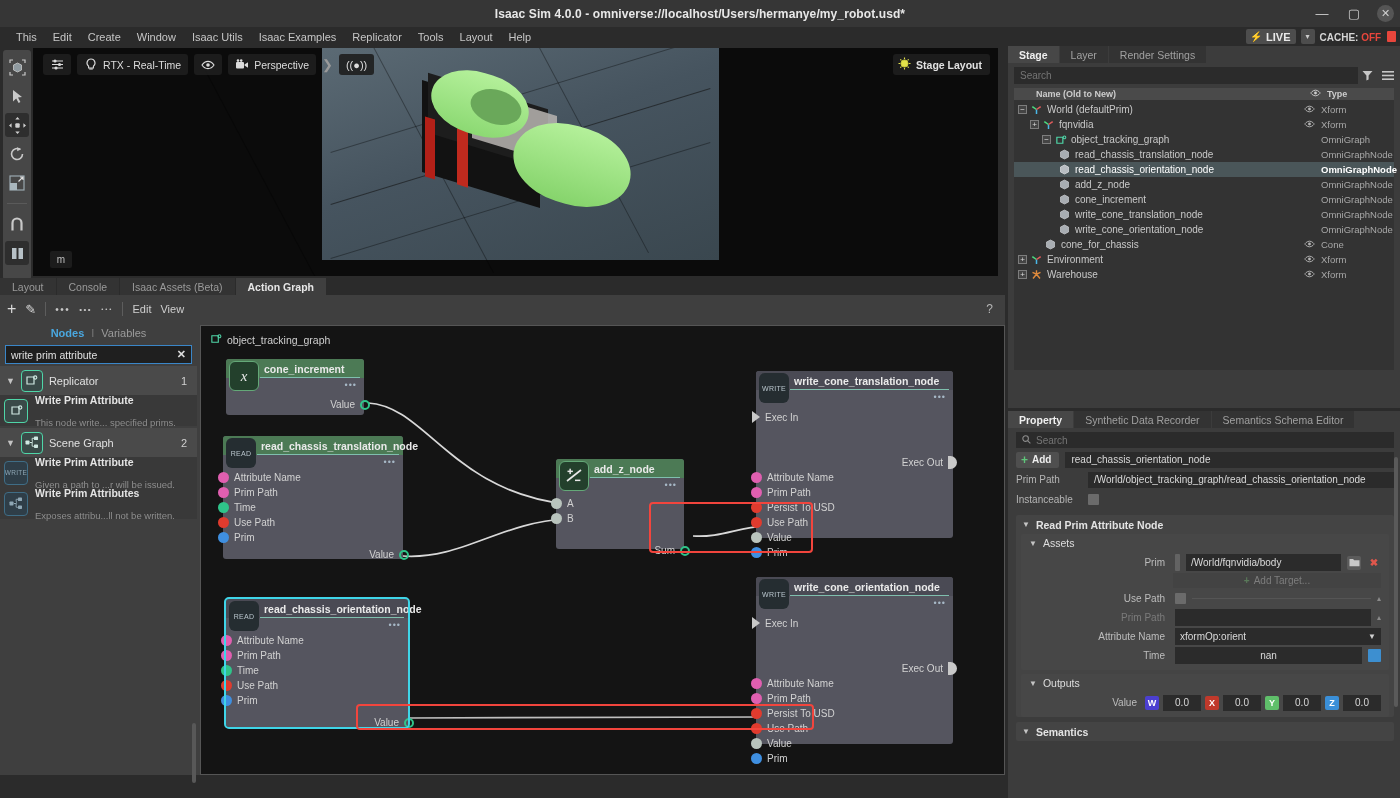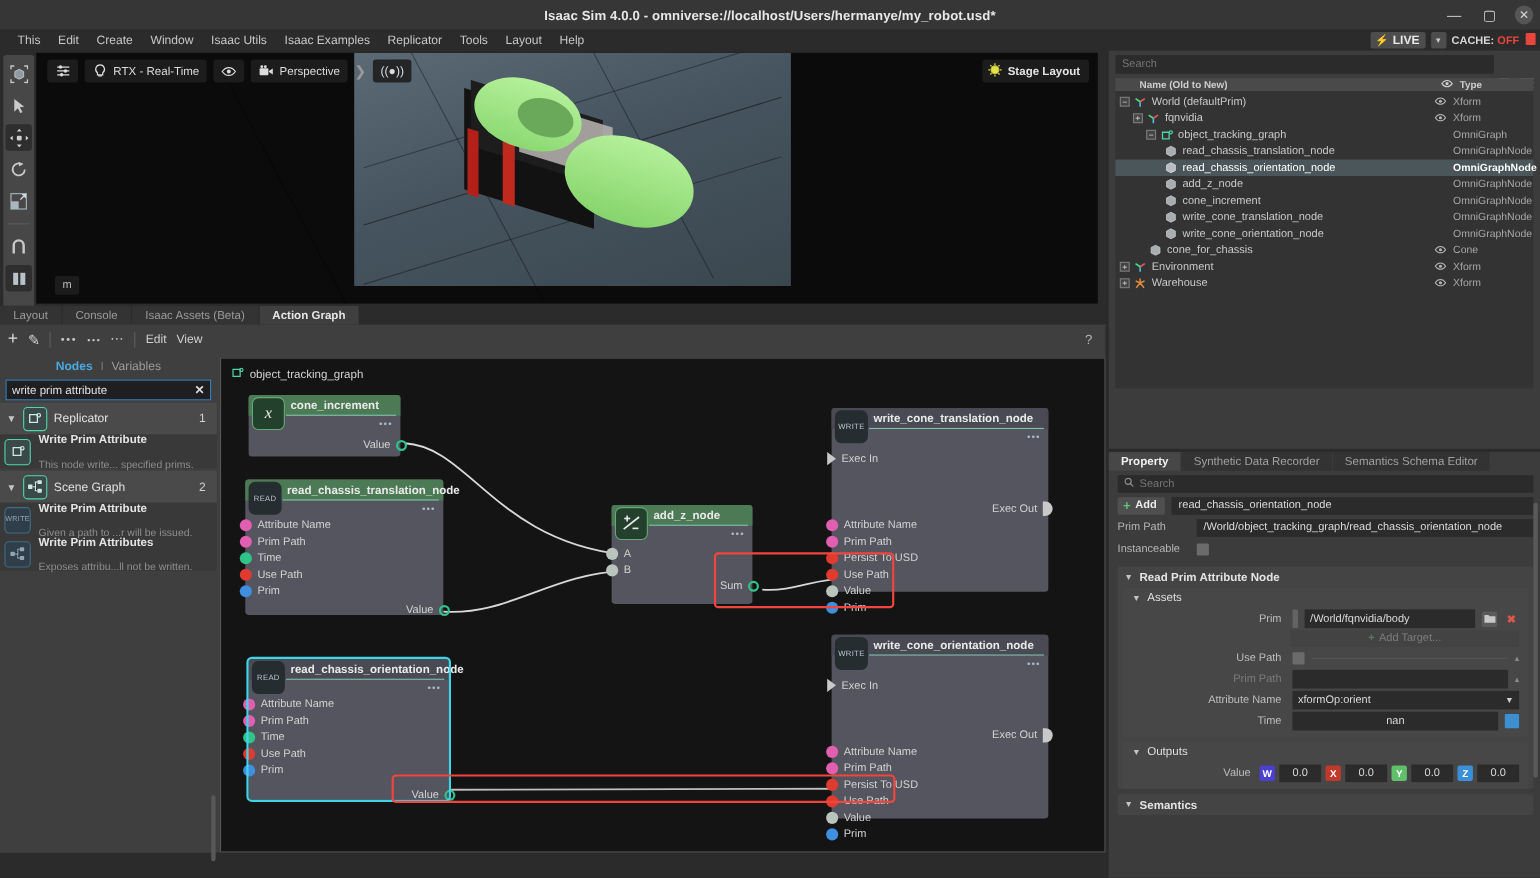--- a/index.html
+++ b/index.html
@@ -562,21 +562,21 @@
         </div>
         <span class="dots">•••</span>
         <div class="port" style="left:-5px; top:39px;">
           <span class="pin grey"></span>
           <span>A</span>
           </div>
         <div class="port" style="left:-5px; top:54px;">
           <span class="pin grey"></span>
           <span>B</span>
           </div>
-        <div class="port" style="right:-6px; top:68px;">
+        <div class="port" style="right:-6px; top:86px;">
           <span>Sum</span>
           <span class="pin ring"></span>
           </div>
       </div>
 
       <div class="node" style="left:555px; top:45px; width:197px; height:167px;">
         <div class="hdr grey">
           <span class="hdr-name">write_cone_translation_node</span>
           <span class="hdr-underline"></span>
         </div>
@@ -690,20 +690,25 @@
           <span>Prim</span>
           </div>
       </div>
 
       <div class="hl-box" style="left:448px; top:176px; width:164px; height:51px;"></div>
       <div class="hl-box" style="left:155px; top:378px; width:458px; height:26px;"></div>
     </div>
   </div>
 
   <div class="stage">
+    <div class="tabrow">
+      <div class="tab active">Stage</div>
+      <div class="tab">Layer</div>
+      <div class="tab">Render Settings</div>
+    </div>
     <div class="stg-search" style="width:344px;">
       <input placeholder="Search" style="">
     </div>
     <div class="stg-icons">
       <span>
         <svg width="11" height="11" viewBox="0 0 11 11">
             <path d="M0.5 1h10L6.6 5.6v4L4.4 10.6v-5z" fill="#c7c7c7"></path>
           </svg>
       </span>
       <span>

